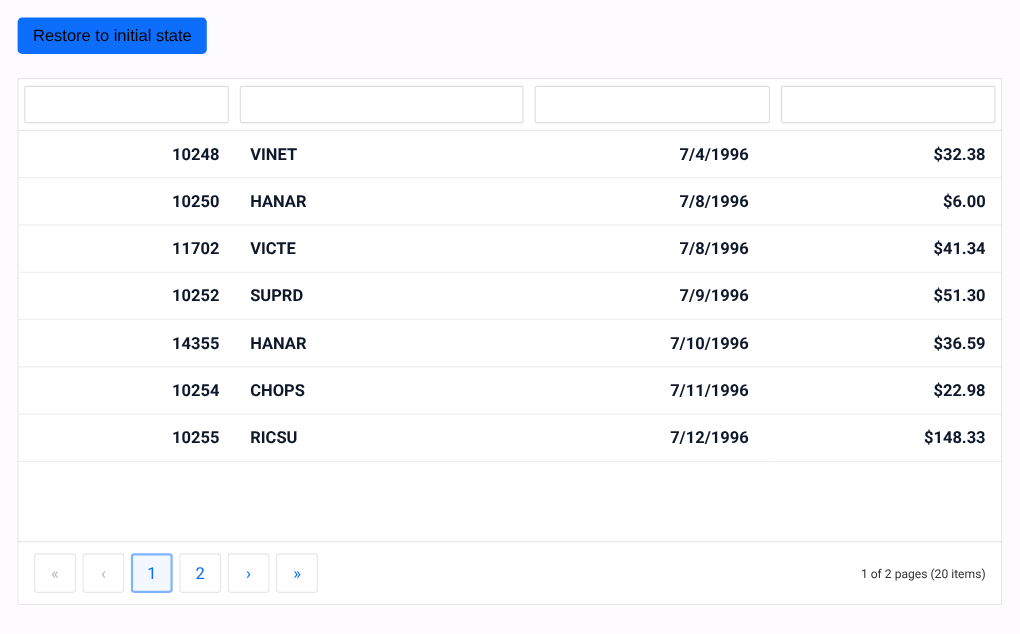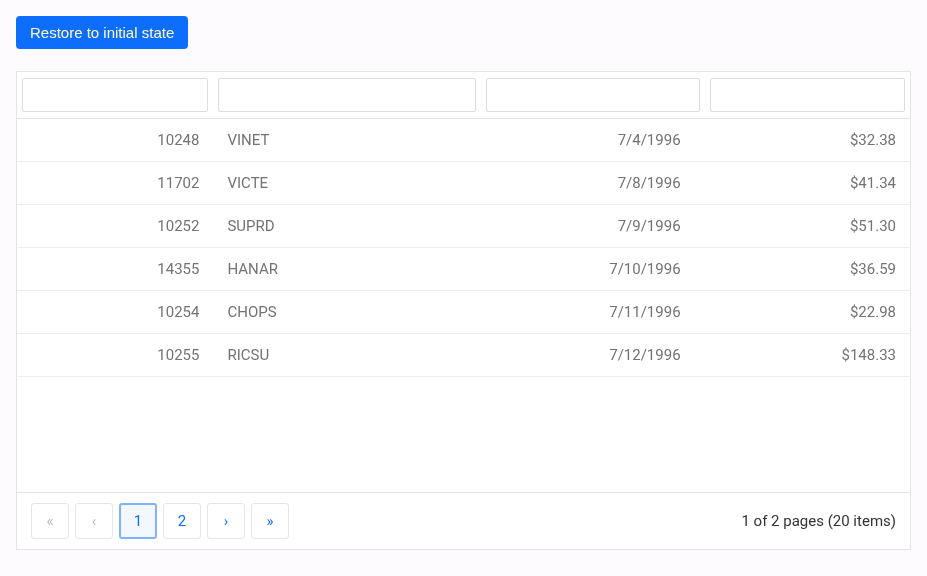--- a/index.html
+++ b/index.html
@@ -6,21 +6,21 @@
     body {
       font-family: "Segoe UI", -apple-system, BlinkMacSystemFont, Roboto, Arial, sans-serif;
       font-size: 15px;
       background: #fefbfe;
       padding: 16px;
       color: #222;
       width: 927px;
     }
     .restore-btn {
       background: #0d6efd;
-      color: #fef9c3;
+      color: #000000;
       border: none;
       border-radius: 4px;
       padding: 8px 14px;
       font-size: 15px;
       cursor: pointer;
       margin-bottom: 22px;
     }
     .grid-wrap {
       border: 1px solid #e5e5e5;
       background: #fff;
@@ -57,21 +57,22 @@
       width: 100%;
       height: 34px;
       border: 1px solid #ddd;
       border-radius: 2px;
       padding: 4px 8px;
       font-size: 14px;
     }
     tbody.data-body td {
       padding: 12px 14px;
       border-bottom: 1px solid #eee;
-      color: #737373;
+      color: #0f172a;
+      font-weight: bold;
     }
     .col-orderid  { width: 22%; text-align: right; }
     .col-customer { width: 30%; text-align: left; }
     .col-date     { width: 25%; text-align: right; }
     .col-freight  { width: 23%; text-align: right; }
     thead th.col-orderid  { text-align: right; }
     thead th.col-customer { text-align: left; }
     thead th.col-date     { text-align: right; padding-right: 24px;}
     thead th.col-freight  { text-align: right; }
     tbody.data-body td.col-date { padding-right: 24px; }
@@ -98,21 +99,21 @@
       cursor: pointer;
       font-size: 15px;
       user-select: none;
     }
     .pg-btn.disabled { color: #b8b8b8; cursor: default; }
     .pg-btn.active {
       border: 2px solid #7fb3ff;
       background: #f3f8ff;
       color: #0d6efd;
     }
-    .pager-info { color: #333; font-size: 15px; }
+    .pager-info { color: #333; font-size: 11px; }
   </style>
 </head>
 <body>
 
 
 
 <button class="restore-btn">Restore to initial state</button>
 
 <div class="grid-wrap">
   <div class="grid-scroll">
@@ -134,20 +135,26 @@
         </tr>
       </thead>
       <tbody class="data-body" id="rows-container">
           <tr>
             <td class="col-orderid">10248</td>
             <td class="col-customer">VINET</td>
             <td class="col-date">7/4/1996</td>
             <td class="col-freight">$32.38</td>
           </tr>
           <tr>
+            <td class="col-orderid">10250</td>
+            <td class="col-customer">HANAR</td>
+            <td class="col-date">7/8/1996</td>
+            <td class="col-freight">$6.00</td>
+          </tr>
+          <tr>
             <td class="col-orderid">11702</td>
             <td class="col-customer">VICTE</td>
             <td class="col-date">7/8/1996</td>
             <td class="col-freight">$41.34</td>
           </tr>
           <tr>
             <td class="col-orderid">10252</td>
             <td class="col-customer">SUPRD</td>
             <td class="col-date">7/9/1996</td>
             <td class="col-freight">$51.30</td>

